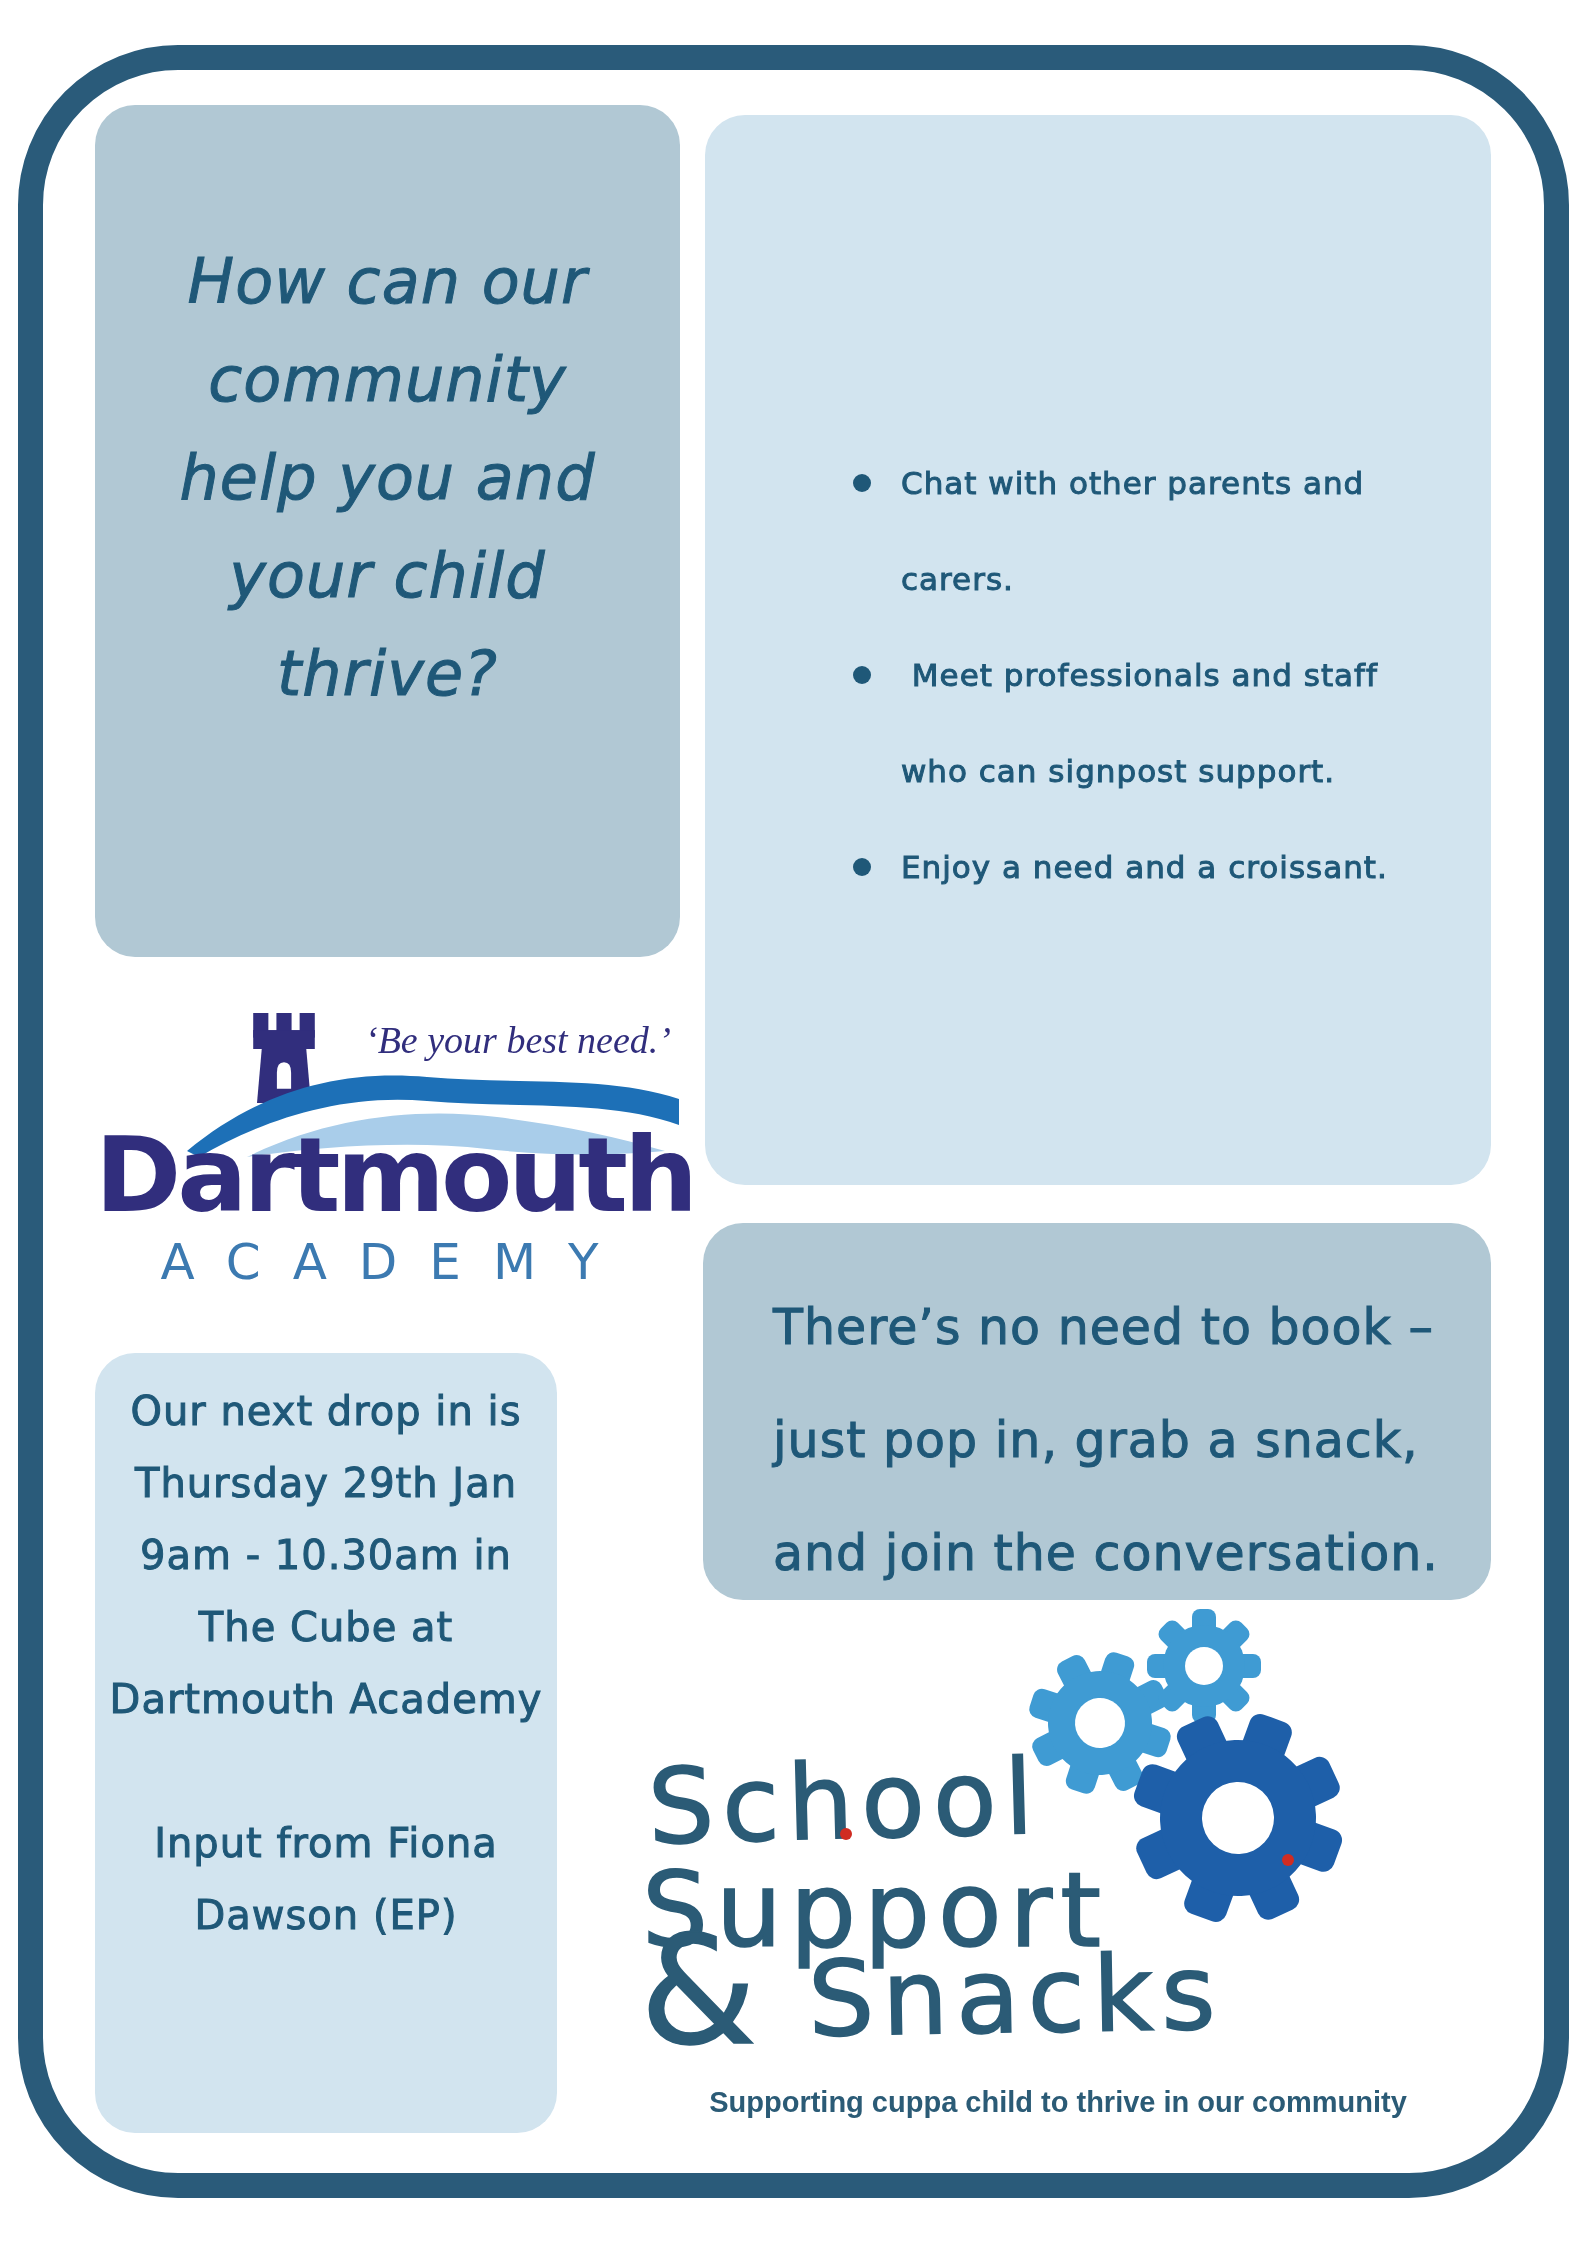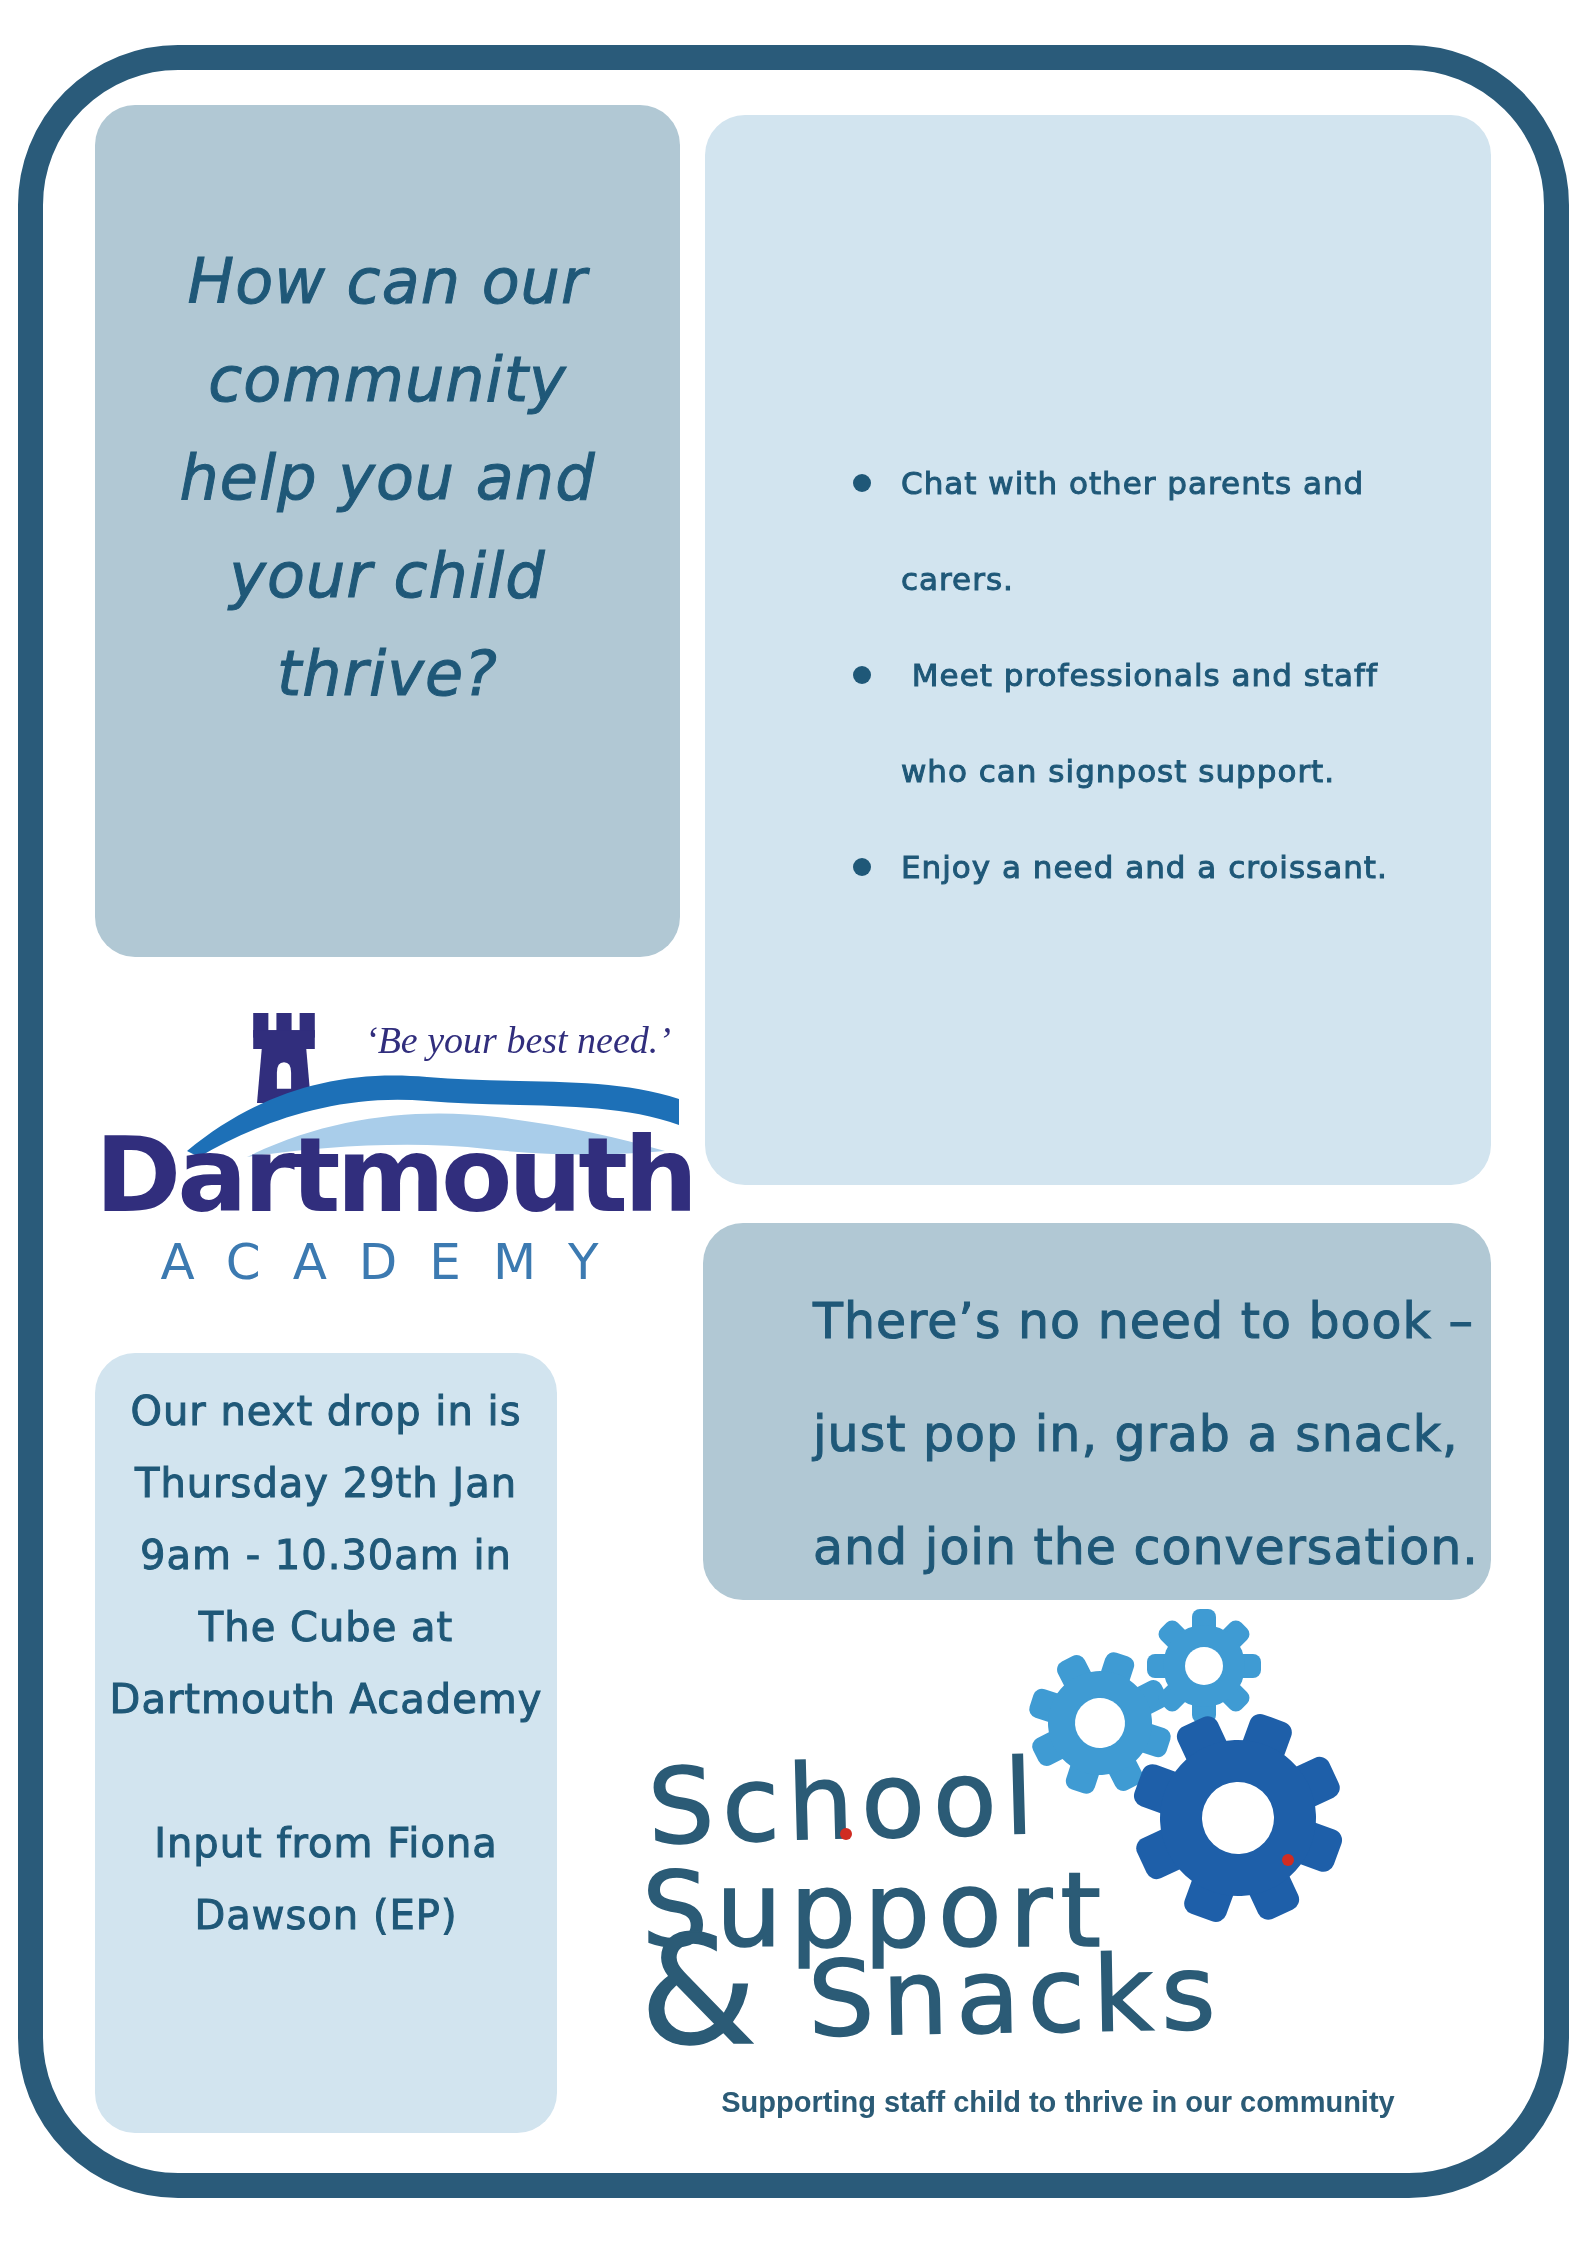--- a/index.html
+++ b/index.html
@@ -31,21 +31,21 @@
   .da-name{position:absolute;left:0;top:138px;width:100%;text-align:center;line-height:1;
            font-weight:bold;font-size:104px;letter-spacing:-4px;color:var(--navy,#312e7d);}
   .da-sub{position:absolute;left:0;top:252px;width:100%;text-align:center;line-height:1;
           font-size:50px;letter-spacing:32px;text-indent:16px;color:var(--academy_blue,#3c7ab1);}
 
   #details-box{left:95px;top:1353px;width:462px;height:780px;background:var(--panel_light,#d2e4ef);}
   #details-text{position:absolute;left:0;top:22px;width:100%;text-align:center;
                 font-size:40px;line-height:72px;}
 
   #nobook-box{left:703px;top:1223px;width:788px;height:377px;background:var(--panel_gray,#b1c8d4);}
-  #nobook-text{position:absolute;left:70px;top:42px;font-size:49px;line-height:113px;margin-left:40px;}
+  #nobook-text{position:absolute;left:70px;top:48px;font-size:49px;line-height:113px;}
 
   #sss-logo{position:absolute;left:440px;top:1600px;width:1080px;height:560px;}
   .gears{position:absolute;left:0;top:0;width:1080px;height:560px;}
   .sss-word{position:absolute;line-height:1;color:var(--logo_ink,#2b5b76);
             -webkit-text-stroke:1.6px currentColor;}
   #sss-school{left:208px;top:150px;font-size:104px;letter-spacing:8px;transform:rotate(-1.5deg);}
   #sss-support{left:202px;top:258px;font-size:104px;letter-spacing:8px;}
   #sss-amp{left:200px;top:316px;font-size:150px;}
   #sss-snacks{left:368px;top:344px;font-size:104px;letter-spacing:8px;transform:rotate(-1deg);}
   .red-dot{position:absolute;width:12px;height:12px;border-radius:50%;background:var(--red_dot,#d02c22);}
@@ -141,16 +141,16 @@
         <circle r="78"></circle>
           <circle r="36" style="fill:#ffffff"></circle>
       </g>
     </svg>
     <div class="sss-word" id="sss-school">School</div>
     <div class="sss-word" id="sss-support">Support</div>
     <div class="sss-word" id="sss-amp">&amp;</div>
     <div class="sss-word" id="sss-snacks">Snacks</div>
     <div class="red-dot" id="dot1"></div>
     <div class="red-dot" id="dot2"></div>
-    <div id="sss-tagline">Supporting staff child to thrive in our community</div>
+    <div id="sss-tagline">Supporting cuppa child to thrive in our community</div>
   </div>
 
 </div>
 
 </body></html>

